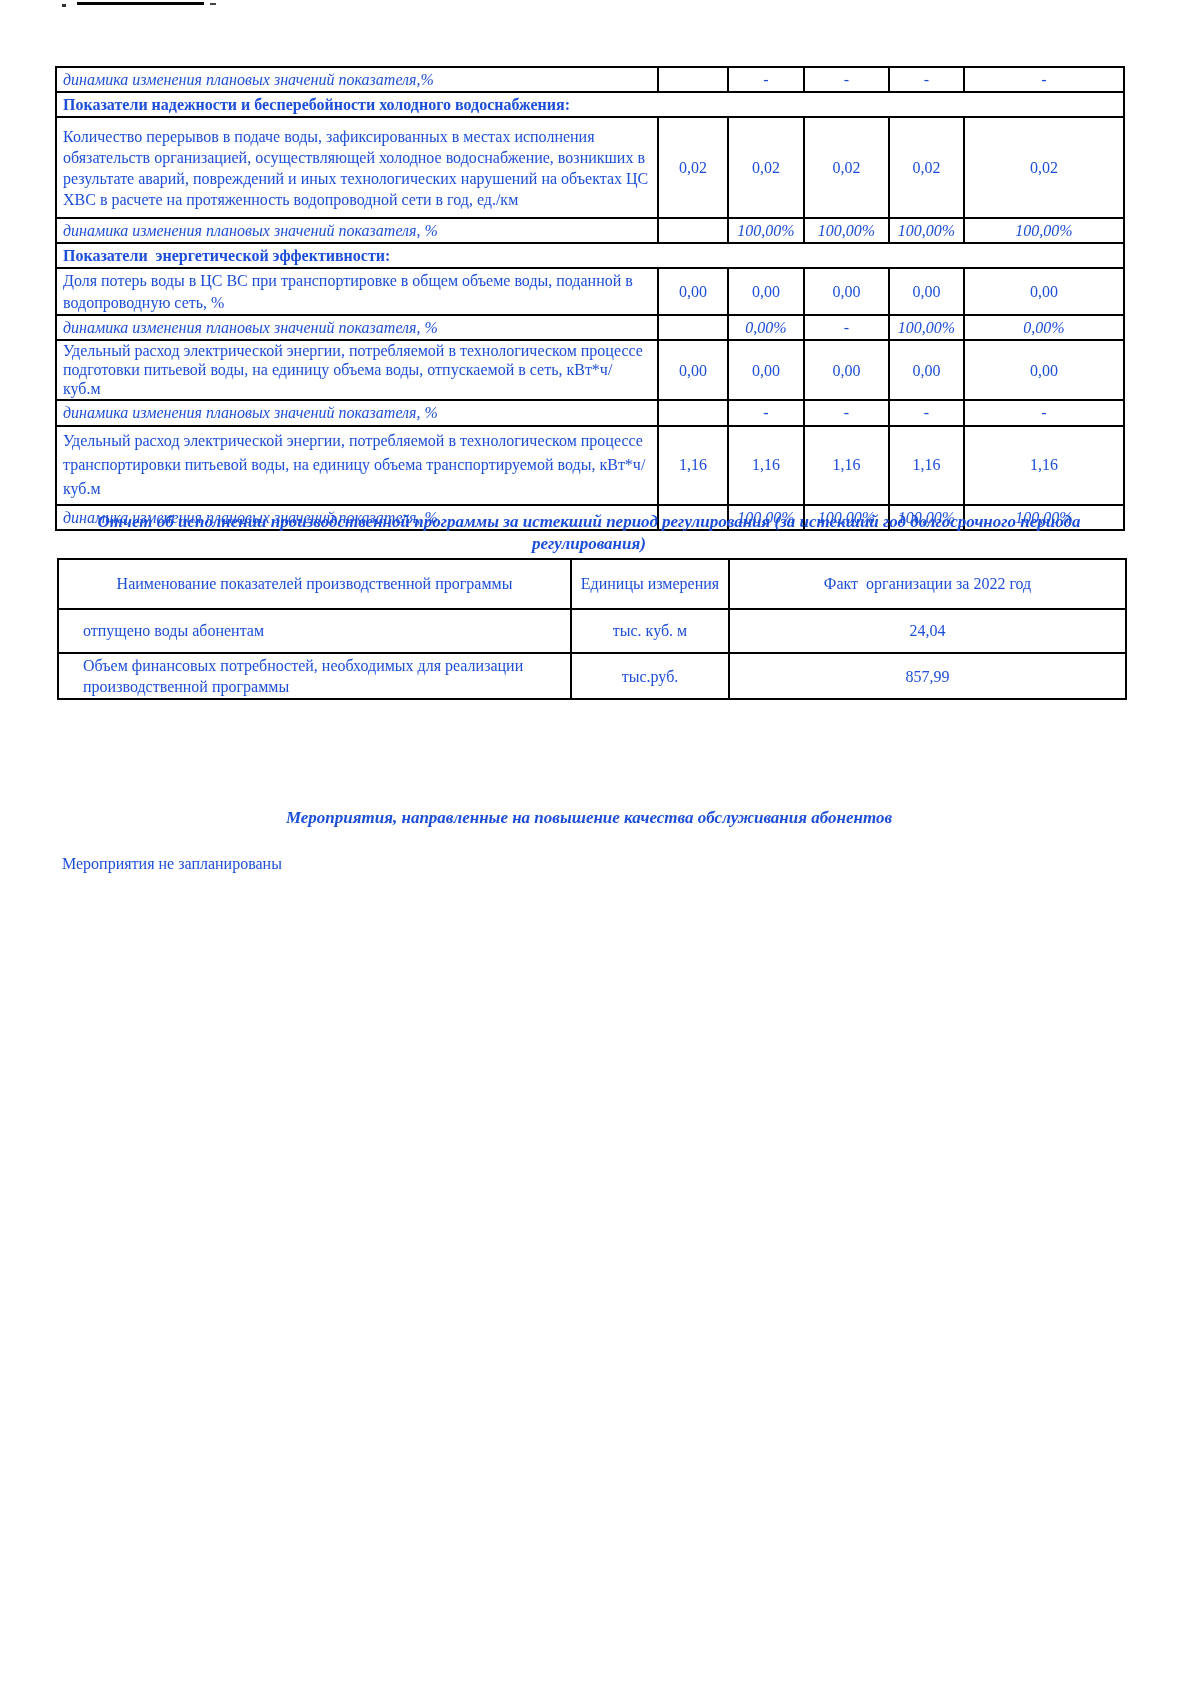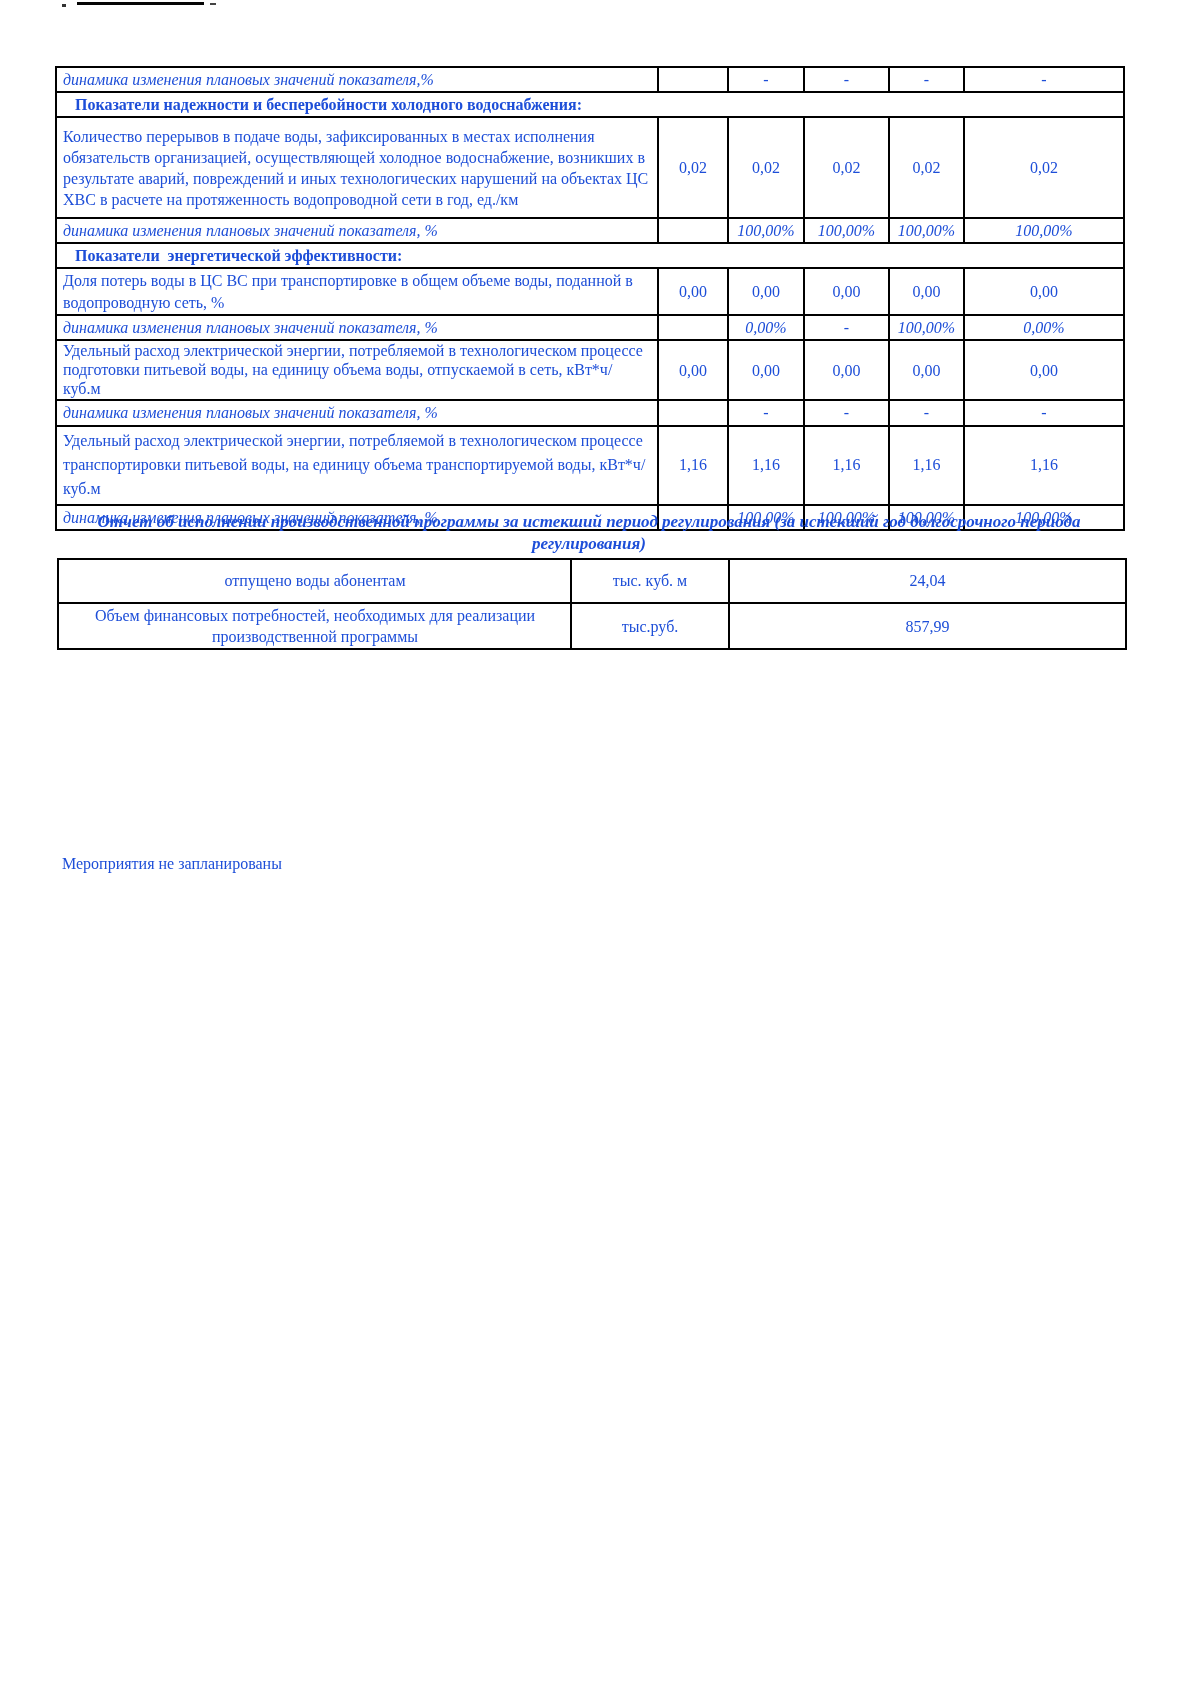--- a/index.html
+++ b/index.html
@@ -17,33 +17,33 @@
   .scan-dot2{position:absolute;left:210px;top:3px;width:6px;height:2px;background:#444;}
 
   table{border-collapse:collapse;table-layout:fixed;position:absolute;background:#fff;}
   td{border:2px solid #000;vertical-align:middle;padding:1px 5px;font-size:16px;line-height:1.32;overflow:hidden;}
 
   
   .t1{left:55px;top:66px;width:1068px;}
   .t1 .lbl{text-align:left;padding-left:6px;}
   .t1 .val{text-align:center;padding:0 2px;}
   .t1 tr.dyn td{font-style:italic;}
-  .t1 tr.sec td{font-weight:bold;font-style:normal;white-space:pre-wrap;padding-left:18px;}
+  .t1 tr.sec td{font-weight:bold;font-style:normal;white-space:pre-wrap;padding-left:6px;}
   .t1 .tight{line-height:1.18;}
   .t1 .roomy{line-height:1.5;}
 
   
   .report-title{
     position:absolute;left:55px;top:511px;width:1068px;
     text-align:center;font-size:17px;font-weight:bold;font-style:italic;line-height:22px;
   }
 
   
   .t2{left:57px;top:558px;width:1068px;}
-  .t2 .name{text-align:center;padding-left:6px;margin-left:36px;}
+  .t2 .name{text-align:left;padding-left:24px;margin-left:36px;}
   .t2 .ctr{text-align:center;margin-left:34px;}
   .t2 .hdr{text-align:center;white-space:pre-wrap;}
 
   
   .measures-heading{
     position:absolute;left:55px;top:808px;width:1068px;
     text-align:center;font-size:17px;font-weight:bold;font-style:italic;
   }
   .measures-note{
     position:absolute;left:62px;top:855px;font-size:16px;
@@ -154,28 +154,34 @@
     <div>регулирования)</div>
   </div>
 
   <table class="t2">
     <colgroup>
       <col style="width:513px">
         <col style="width:158px">
         <col style="width:397px">
     </colgroup>
     <tbody>
+        <tr style="height:50px">
+      <td class="hdr">Наименование показателей производственной программы</td>
+      <td class="hdr">Единицы измерения</td>
+      <td class="hdr">Факт  организации за 2022 год</td>
+    </tr>
     <tr style="height:44px">
       <td class="name">отпущено воды абонентам</td>
       <td class="ctr">тыс. куб. м</td>
       <td class="ctr">24,04</td>
     </tr>
     <tr style="height:46px">
       <td class="name">Объем финансовых потребностей, необходимых для реализации производственной программы</td>
       <td class="ctr">тыс.руб.</td>
       <td class="ctr">857,99</td>
     </tr>
   </tbody>
     </table>
 
+  <div class="measures-heading">Мероприятия, направленные на повышение качества обслуживания абонентов</div>
   <div class="measures-note">Мероприятия не запланированы</div>
 
 </div>
 
 </body></html>

